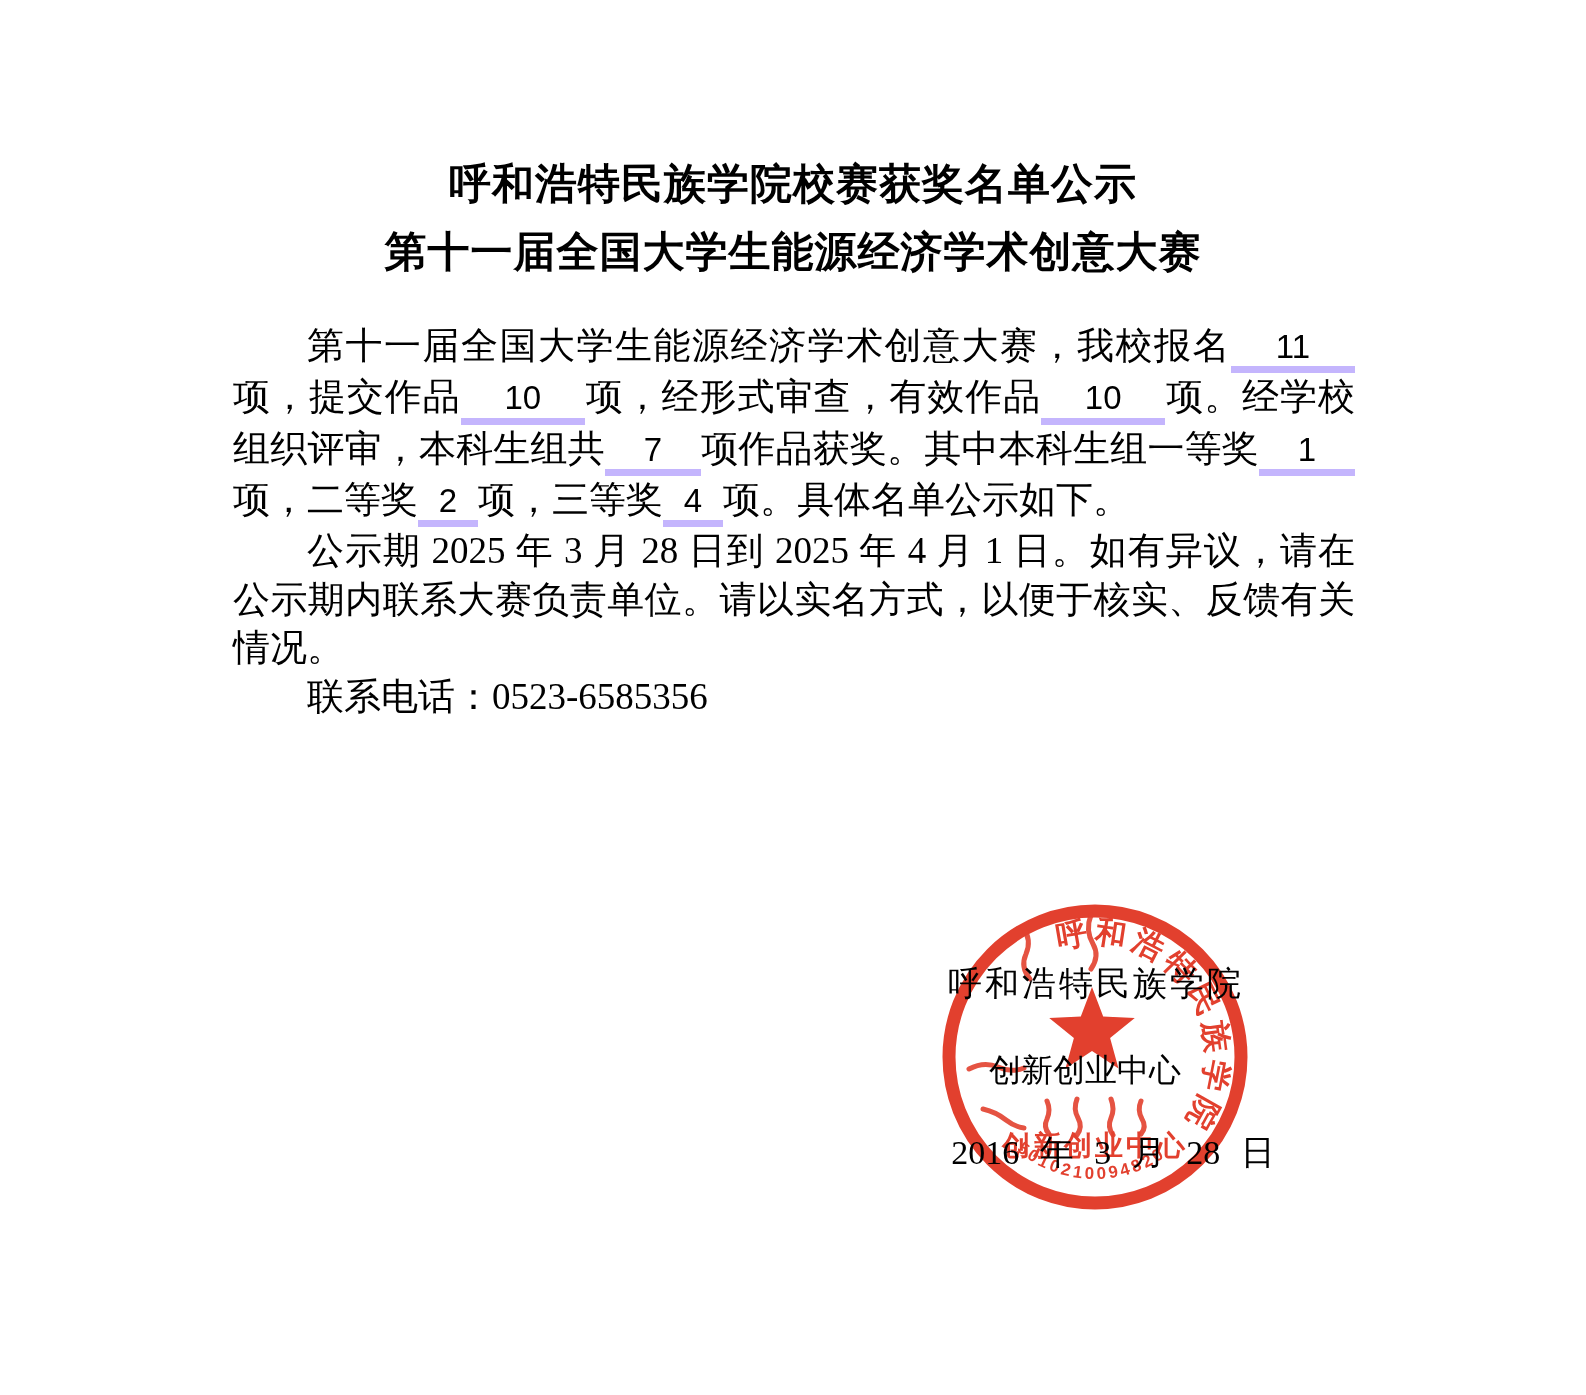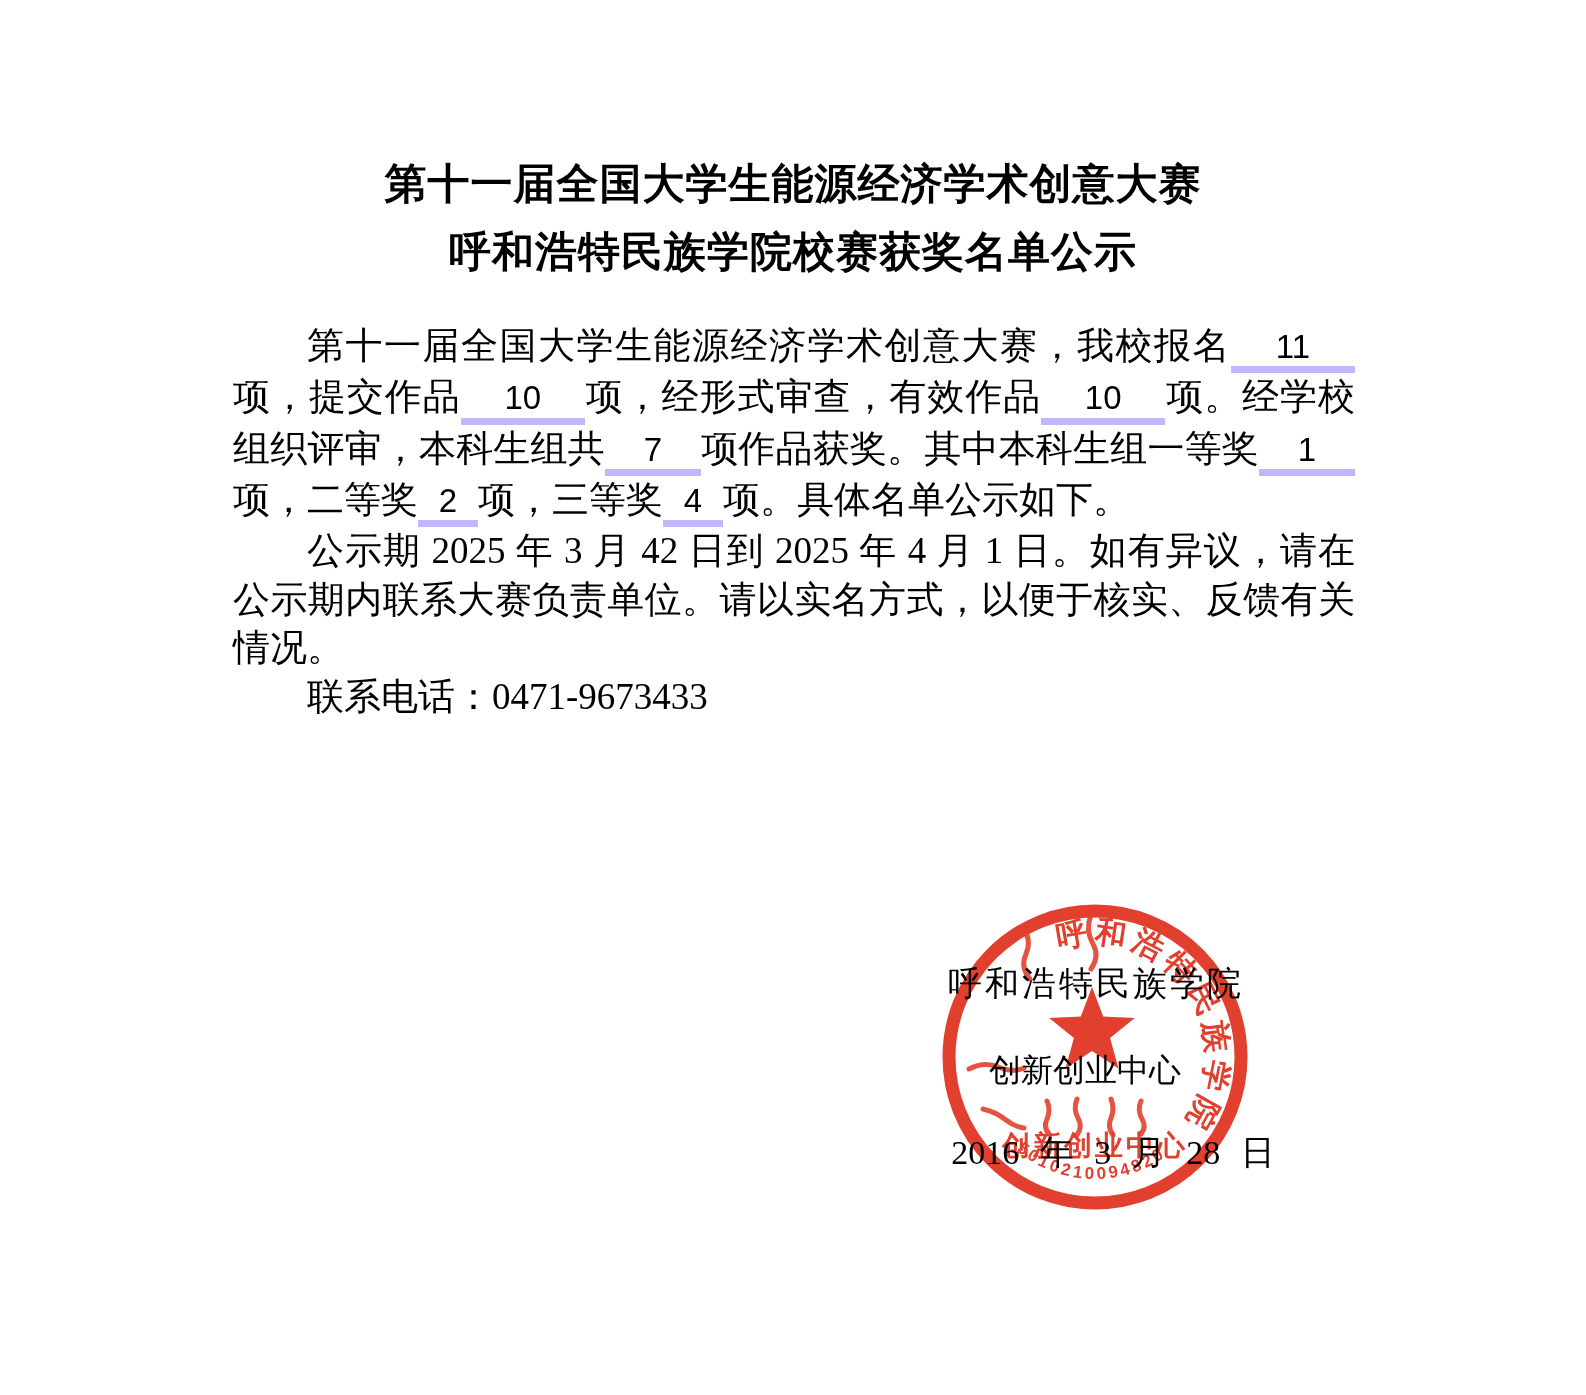--- a/index.html
+++ b/index.html
@@ -84,28 +84,28 @@
   .sig-org  { top: 964px;  left: 886px; letter-spacing: 3px; }
   .sig-dept { top: 1050px; left: 875px; font-size: 32px; }
   .sig-date { top: 1133px; left: 903px; word-spacing: 12px; }
 </style>
 </head>
 <body>
 
 <div class="page">
 
   <div class="title-block">
+    <div>呼和浩特民族学院校赛获奖名单公示</div>
     <div>第十一届全国大学生能源经济学术创意大赛</div>
-    <div>呼和浩特民族学院校赛获奖名单公示</div>
   </div>
 
   <div class="body-block">
     <p><span>第十一届全国大学生能源经济学术创意大赛，我校报名</span><span class="blank blank-w">11</span><span>项，提交作品</span><span class="blank blank-w">10</span><span>项，经形式审查，有效作品</span><span class="blank blank-w">10</span><span>项。经学校组织评审，本科生组共</span><span class="blank blank-m">7</span><span>项作品获奖。其中本科生组一等奖</span><span class="blank blank-m">1</span><span>项，二等奖</span><span class="blank blank-s">2</span><span>项，三等奖</span><span class="blank blank-s">4</span><span>项。具体名单公示如下。</span></p>
-    <p>公示期 2025 年 3 月 42 日到 2025 年 4 月 1 日。如有异议，请在公示期内联系大赛负责单位。请以实名方式，以便于核实、反馈有关情况。</p>
-    <p>联系电话：0471-9673433</p>
+    <p>公示期 2025 年 3 月 28 日到 2025 年 4 月 1 日。如有异议，请在公示期内联系大赛负责单位。请以实名方式，以便于核实、反馈有关情况。</p>
+    <p>联系电话：0523-6585356</p>
   </div>
 
   <div class="seal-wrap">
     <svg viewBox="0 0 340 340" xmlns="http://www.w3.org/2000/svg">
       <defs>
         <path id="arcTop" d="M 131.7 62.8 A 112 112 0 0 1 255.8 240" fill="none"></path>
         <path id="arcBot" d="M 88.4 260.7 A 122 122 0 0 0 251.6 260.7" fill="none"></path>
       </defs>
 
       <circle cx="170" cy="170" r="146" fill="none" stroke="var(--seal-color)" stroke-width="13"></circle>

